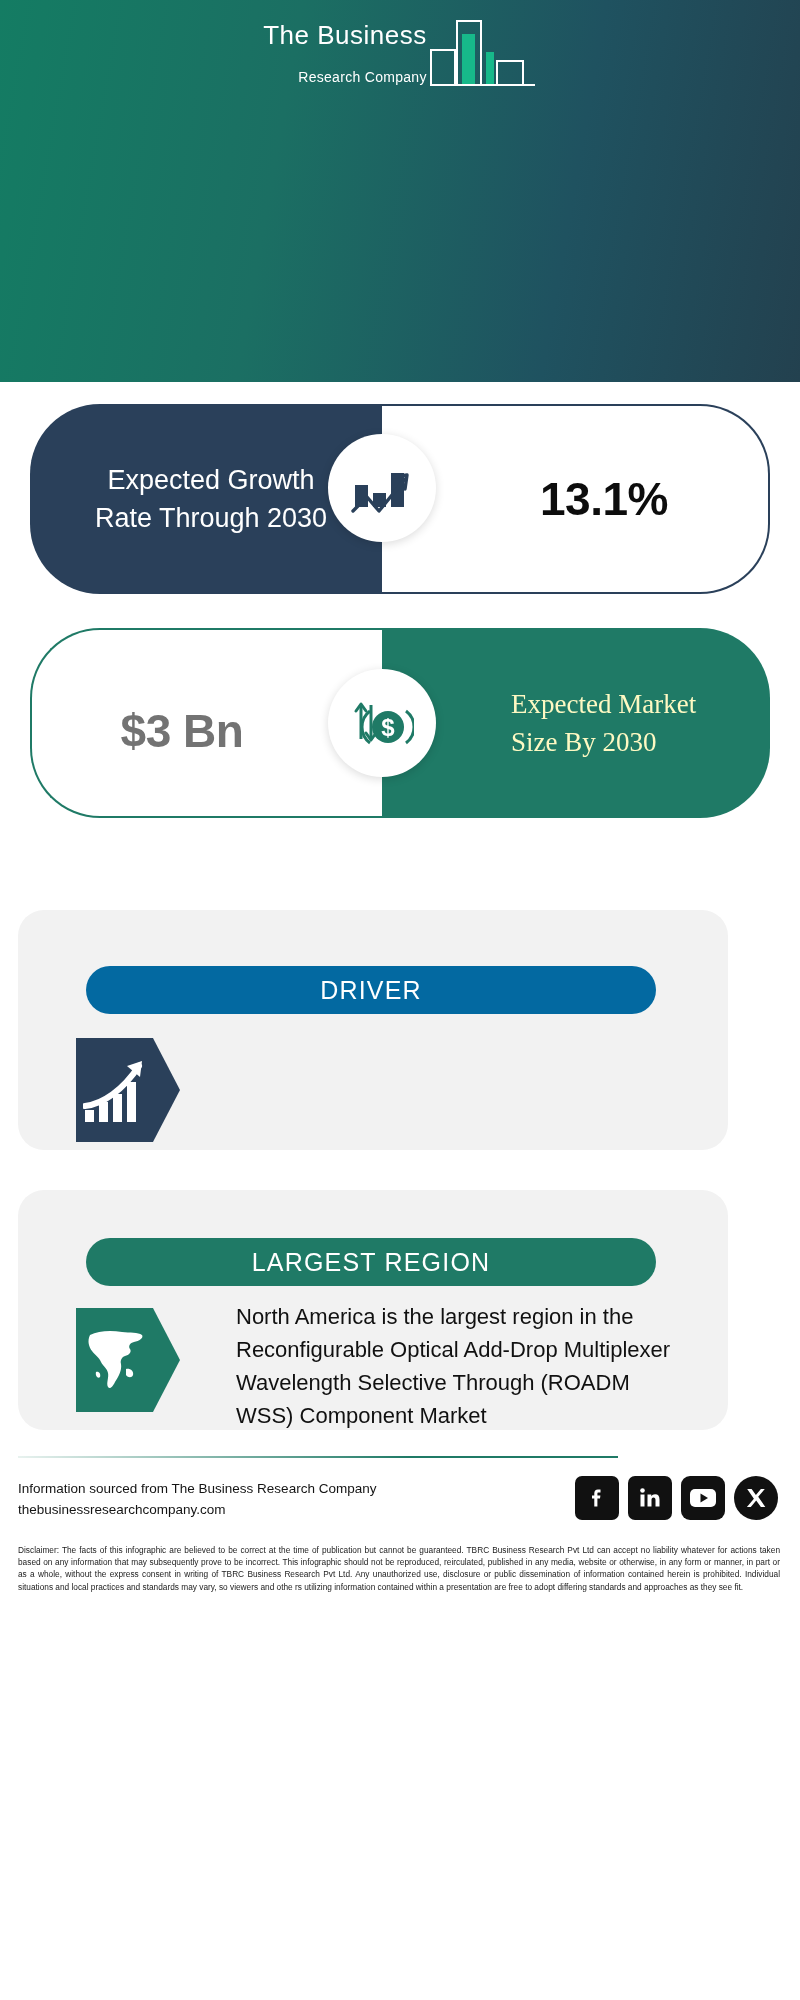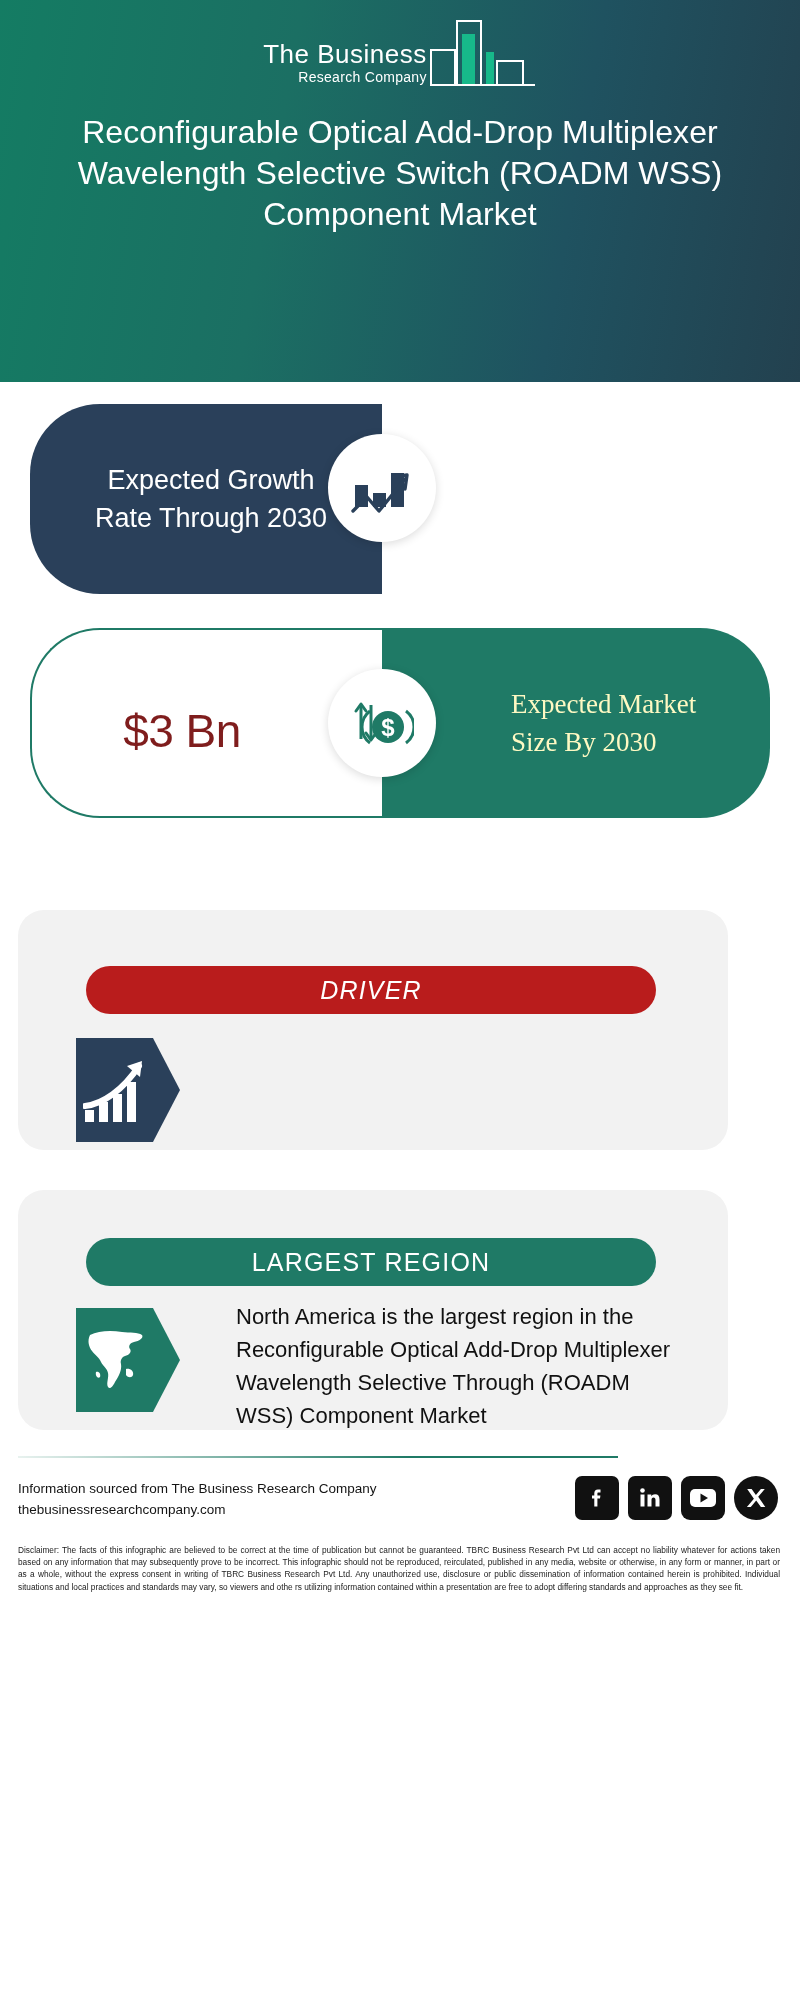--- a/index.html
+++ b/index.html
@@ -15,21 +15,21 @@
   
   .header {
     width:800px; height:382px;
     background:linear-gradient(100deg,#147c63 0%,#1b6f63 35%,#1f5260 70%,#23414f 100%);
     position:relative;
   }
   .logo-wrap {
     position:absolute; top:20px; left:0; width:800px;
     display:flex; justify-content:center; align-items:flex-end; gap:2px;
   }
-  .logo-text { display:flex; flex-direction:column; align-items:flex-end; padding-bottom:6px;}
+  .logo-text { display:flex; flex-direction:column; align-items:flex-end; padding-bottom:6px;gap:19px;}
   .logo-line1 {
     color:#ffffff; font-size:26px; letter-spacing:0.5px; line-height:28px;
     font-weight:400;
   }
   .logo-line2 {
     color:#ffffff; font-size:14px; letter-spacing:0.3px; line-height:18px;
     font-weight:400;
   }
   .logo-mark { position:relative; width:110px; height:72px; margin-left:-2px; }
   .logo-axis {
@@ -85,21 +85,21 @@
   .stat2 {
     position:absolute; top:628px; left:30px; width:740px; height:190px;
   }
   .stat2 .left {
     position:absolute; left:0; top:0; width:352px; height:190px;
     background:#ffffff; border:2px solid #1f7a66; border-right:none;
     border-radius:70px 0 0 70px;
     display:flex; align-items:center; justify-content:center;
   }
   .stat2 .left .val {
-    color:#7f1d1d; font-size:46px; font-weight:normal; letter-spacing:-0.5px;
+    color:#737373; font-size:46px; font-weight:bold; letter-spacing:-0.5px;
     padding-right:50px;
     margin-top:16px;
   }
   .stat2 .right {
     position:absolute; left:352px; top:0; width:388px; height:190px;
     background:#1f7a66; border-radius:0 70px 70px 0;
     display:flex; align-items:center; justify-content:center;
   }
   .stat2 .right .lbl {
     color:#fef9c3; font-size:27px; line-height:38px; text-align:left;
@@ -112,21 +112,21 @@
     background:#f2f2f2; border-radius:26px;
   }
   .panel.driver { top:910px; height:240px; }
   .panel.region { top:1190px; height:240px; }
 
   .pill {
     position:absolute; left:68px; height:48px; width:570px;
     border-radius:24px; display:flex; align-items:center; justify-content:center;
     color:#ffffff; font-size:25px; letter-spacing:1.2px;
   }
-  .pill.navy { background:#b91c1c; top:56px;font-style:italic; }
+  .pill.navy { background:#0369a1; top:56px; }
   .pill.teal { background:#1f7a66; top:48px; }
   .shape-icon {
     position:absolute; width:104px; height:104px;
   }
   .shape-icon .pent {
     width:104px; height:104px; background:#2a405a;
     clip-path:polygon(0 0, 74% 0, 100% 50%, 74% 100%, 0 100%);
     display:flex; align-items:center; justify-content:center;
   }
   .shape-icon .pent.green { background:#1f7a66; }
@@ -174,26 +174,28 @@
       </div>
       <div class="logo-mark">
         <div class="lbar b1"></div>
         <div class="lbar b2"></div>
         <div class="lbar b3"></div>
         <div class="lfill f1"></div>
         <div class="lfill f2"></div>
         <div class="logo-axis"></div>
       </div>
     </div>
-    <div class="hero-title">Reconfigurable Optical Add-Drop Multiplexer Wavelength Selective Switch (ROADM WSS) Component Market</div>
   </div>
 
   <div class="stat1">
     <div class="left">
       <div class="lbl">Expected Growth Rate Through 2030</div>
+    </div>
+    <div class="right">
+      <div class="val">13.1%</div>
     </div>
     <div class="circ">
       <svg width="62" height="58" viewBox="0 0 62 58" aria-hidden="true">
         <rect x="4" y="26" width="13" height="22" fill="#2a405a"></rect>
         <rect x="22" y="34" width="13" height="14" fill="#2a405a"></rect>
         <rect x="40" y="14" width="13" height="34" fill="#2a405a"></rect>
         <path d="M2 52 L16 38 L28 52 L54 20" stroke="#2a405a" stroke-width="3.4" fill="none" stroke-linejoin="round" stroke-linecap="round"></path>
         <path d="M42 18 L56 16 L54 30" stroke="#2a405a" stroke-width="3.4" fill="none" stroke-linejoin="round" stroke-linecap="round"></path>
       </svg>
     </div>

